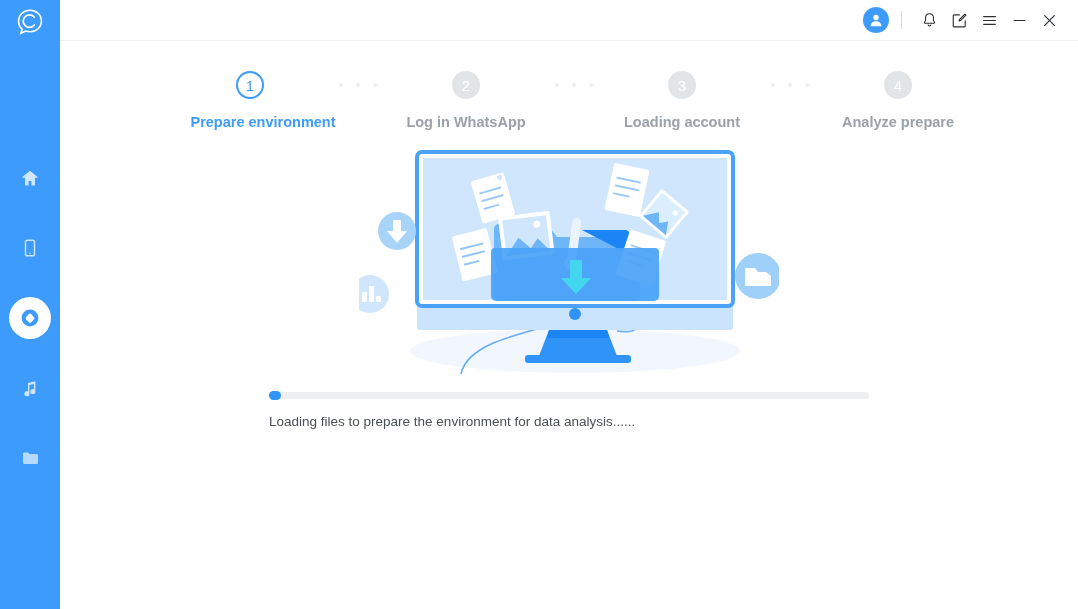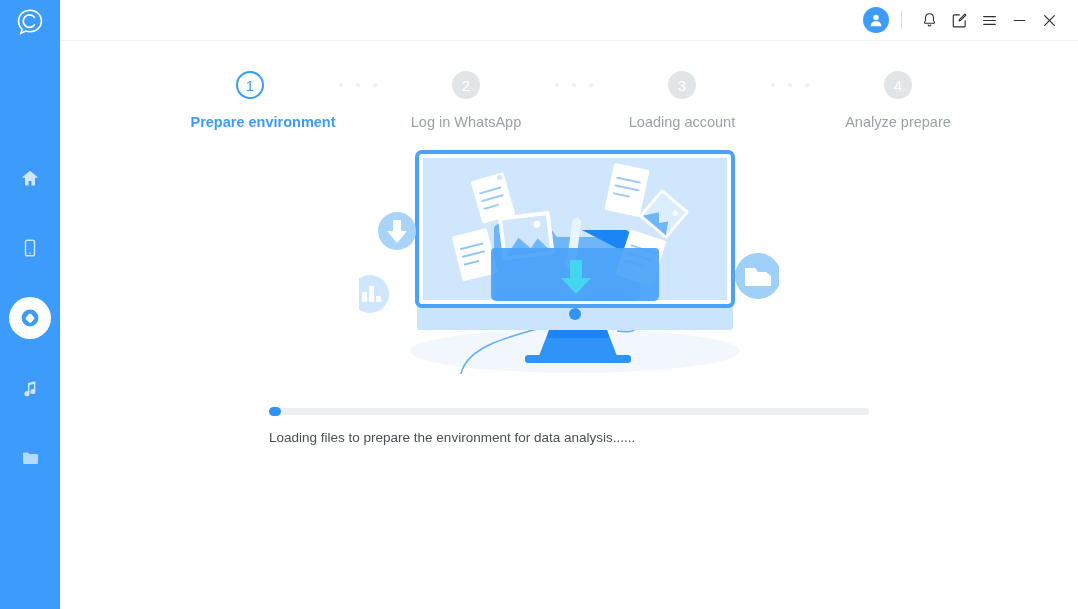--- a/index.html
+++ b/index.html
@@ -138,20 +138,21 @@
     background: #ffffff;
   }
   .step.inactive .step-circle {
     background: #e2e5e8;
     color: #ffffff;
   }
   .step-label {
     margin-top: 15px;
     font-size: 14.5px;
     white-space: nowrap;
+    font-weight: bold;
   }
   .step.active .step-label {
     color: #3d9cfb;
     font-weight: bold;
     margin-left: 26px;
   }
   .step.inactive .step-label {
     color: #9aa1a8;
   }
   .connector {
@@ -172,21 +173,21 @@
 
   
   .illustration-wrap {
     margin-top: 16px;
     display: flex;
     justify-content: center;
   }
 
   
   .progress-area {
-    margin: 22px auto 0 auto;
+    margin: 6px auto 0 auto;
     width: 600px;
   }
   .progress-track {
     position: relative;
     height: 7px;
     border-radius: 4px;
     background: #edeff1;
     overflow: visible;
   }
   .progress-fill {

